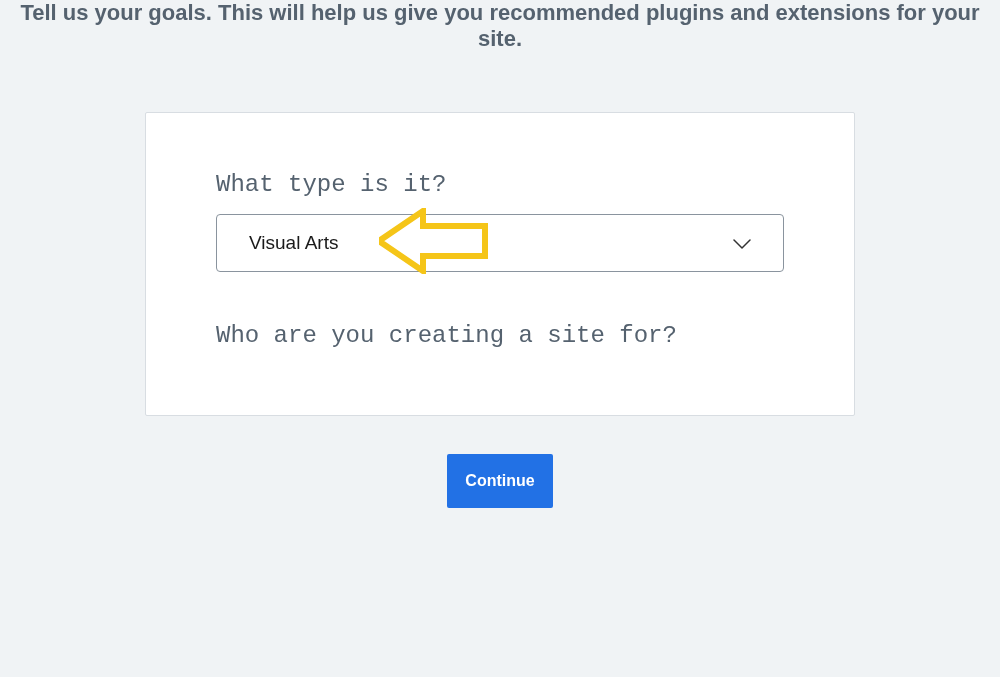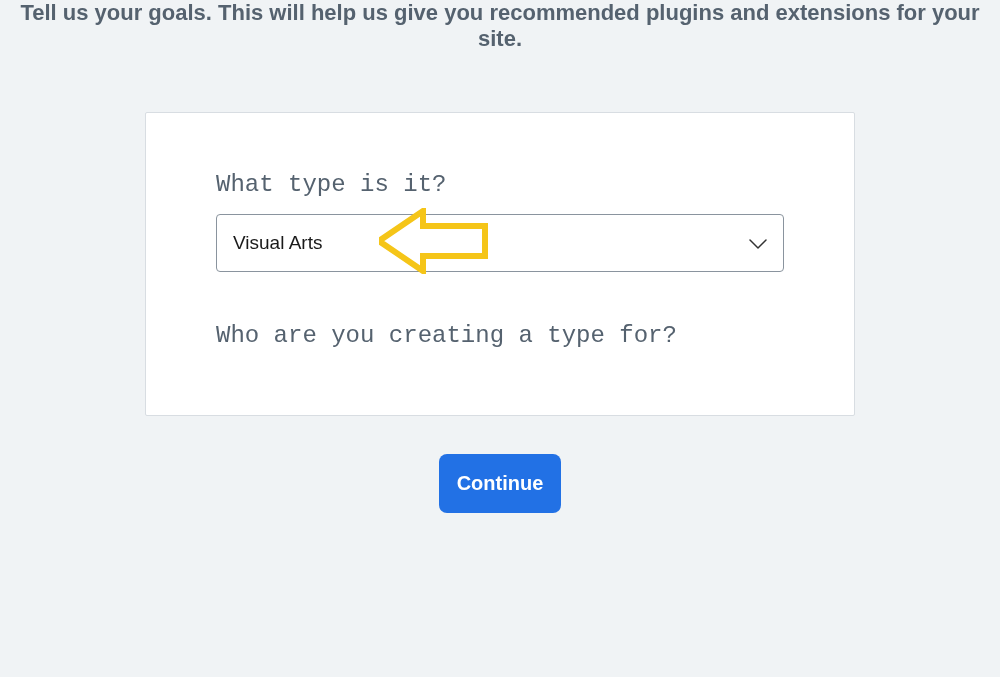--- a/index.html
+++ b/index.html
@@ -70,21 +70,21 @@
     
     .select-wrapper {
       position: relative;
     }
     
     .select-field {
       width: 100%;
       height: 58px;
       border: 1px solid #8a949e;
       border-radius: 4px;
-      padding: 0 16px;
+      padding: 0 32px;
       font-size: 19px;
       color: #1a1a1a;
       background-color: #ffffff;
       display: flex;
       align-items: center;
       cursor: pointer;
       justify-content: space-between;
     }
     
     .select-field.highlighted {
@@ -102,23 +102,23 @@
       left: 163px;
       top: 50%;
       transform: translateY(-50%);
       pointer-events: none;
     }
     
     .continue-button {
       background-color: #2271e5;
       color: #ffffff;
       border: none;
-      border-radius: 8px;
+      border-radius: 2px;
       padding: 18px 18px;
-      font-size: 20px;
+      font-size: 16px;
       font-weight: 600;
       cursor: pointer;
       margin-top: 38px;
     }
   </style>
 </head>
 <body>
 
 <div class="container">
   <p class="subtitle">Tell us your goals. This will help us give you recommended plugins and extensions for your site.</p>
@@ -138,19 +138,19 @@
         </div>
         <div class="arrow-annotation">
           <svg width="110" height="66" viewBox="0 0 110 66" fill="none">
             <path d="M 0 33 L 44 3 L 44 18 L 106 18 L 106 48 L 44 48 L 44 63 Z" stroke="#f5c518" stroke-width="6" fill="#ffffff" stroke-linejoin="miter"></path>
           </svg>
         </div>
       </div>
     </div>
 
     <div class="field-group">
-      <div class="field-label">Who are you creating a type for?</div>
+      <div class="field-label">Who are you creating a site for?</div>
     </div>
 
   </div>
 
   <button class="continue-button">Continue</button>
 </div>
 
 </body></html>

